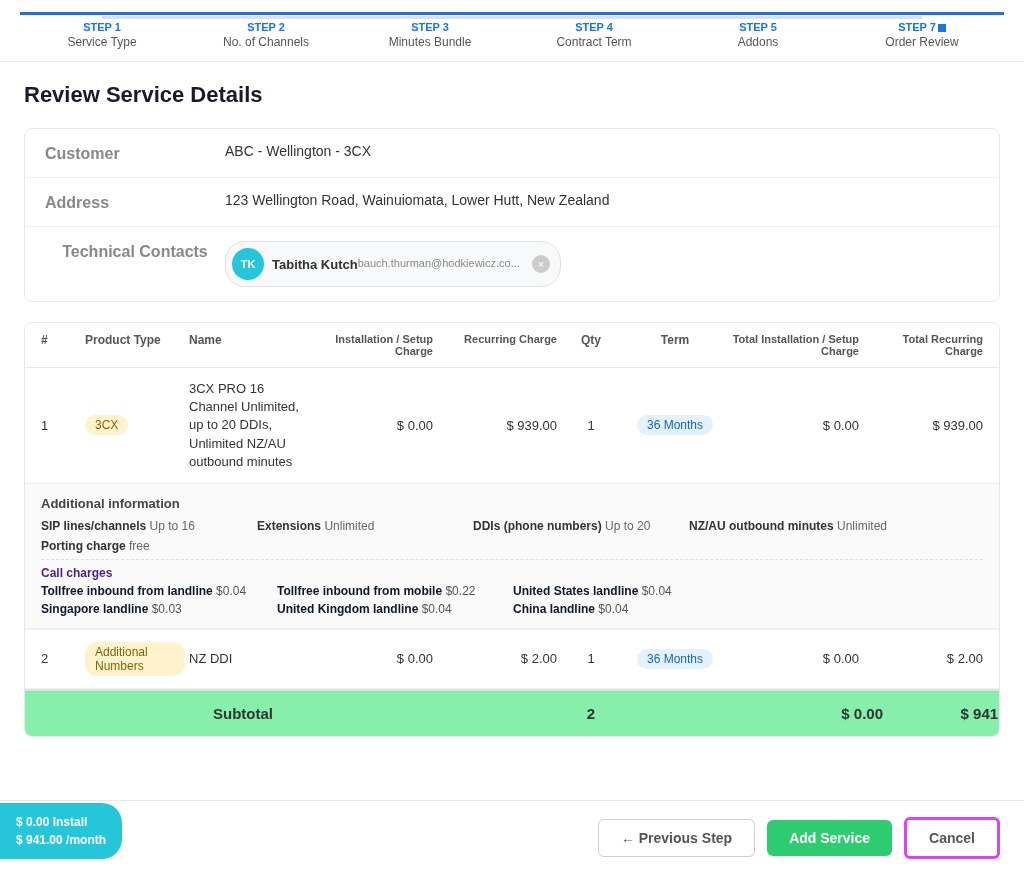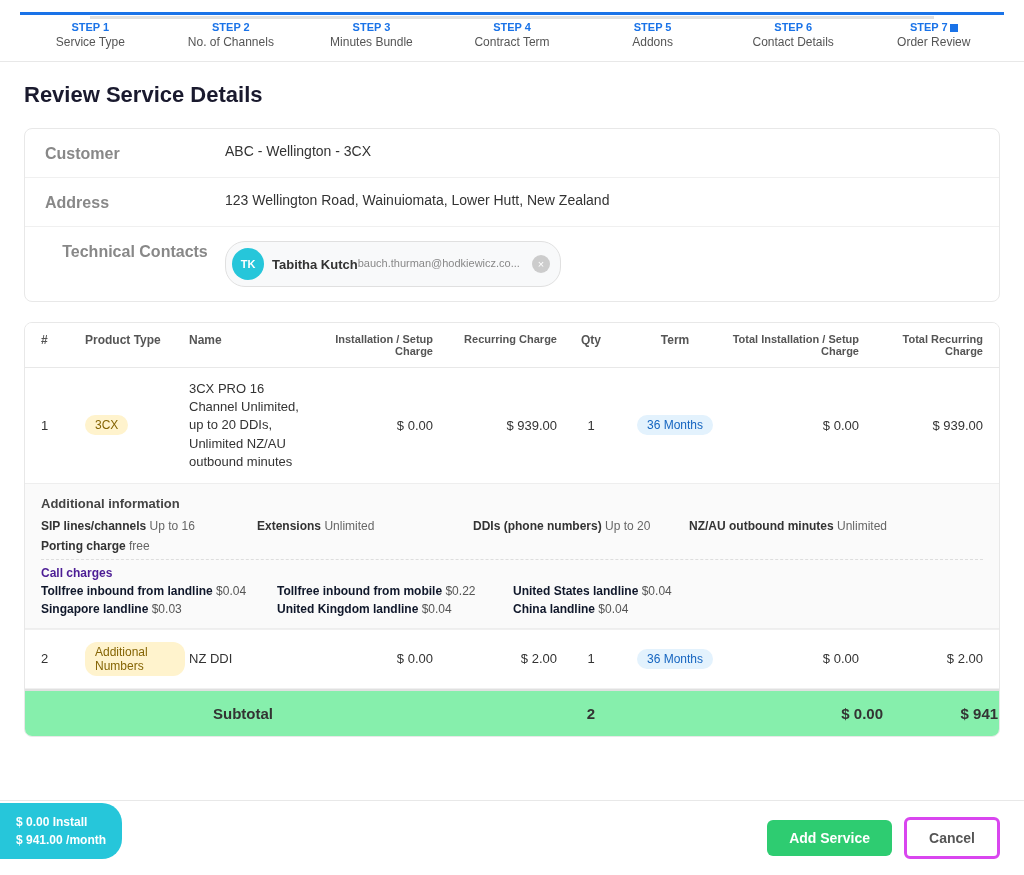--- a/index.html
+++ b/index.html
@@ -111,25 +111,20 @@
       </div>
       <div class="step-item">
         <div class="step-line active"></div>
         <div class="step-label">STEP 4</div>
         <div class="step-name">Contract Term</div>
       </div>
       <div class="step-item">
         <div class="step-line active"></div>
         <div class="step-label">STEP 5</div>
         <div class="step-name">Addons</div>
-      </div>
-      <div class="step-item">
-        <div class="step-line active"></div>
-        <div class="step-label">STEP 6</div>
-        <div class="step-name">Contact Details</div>
       </div>
       <div class="step-item">
         <div class="step-line active"></div>
         <div class="step-label">STEP 7<span class="step-dot"></span></div>
         <div class="step-name">Order Review</div>
       </div>
     </div>
 
   <div class="main-content">
     <div class="page-title">Review Service Details</div>
@@ -230,17 +225,18 @@
         <div class="subtotal-val">$ 941.00</div>
       </div>
     </div>
   </div>
 
   <div class="bottom-bar">
     <div class="total-pill">
       <div>$ 0.00 Install</div>
       <div>$ 941.00 /month</div>
     </div>
+    <button class="btn btn-prev">← Previous Step</button>
     <button class="btn btn-add">Add Service</button>
     <button class="btn btn-cancel">Cancel</button>
   </div>
 
 </div>
 
 </body></html>

